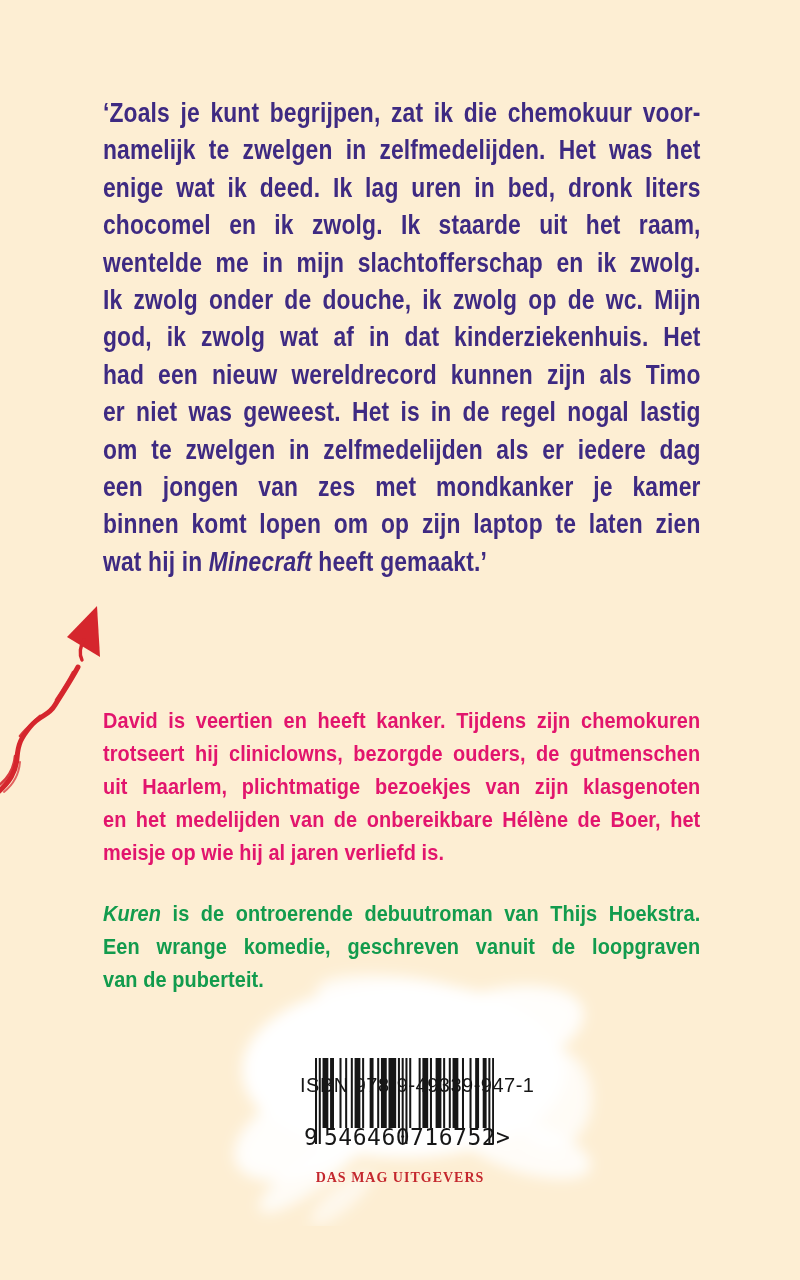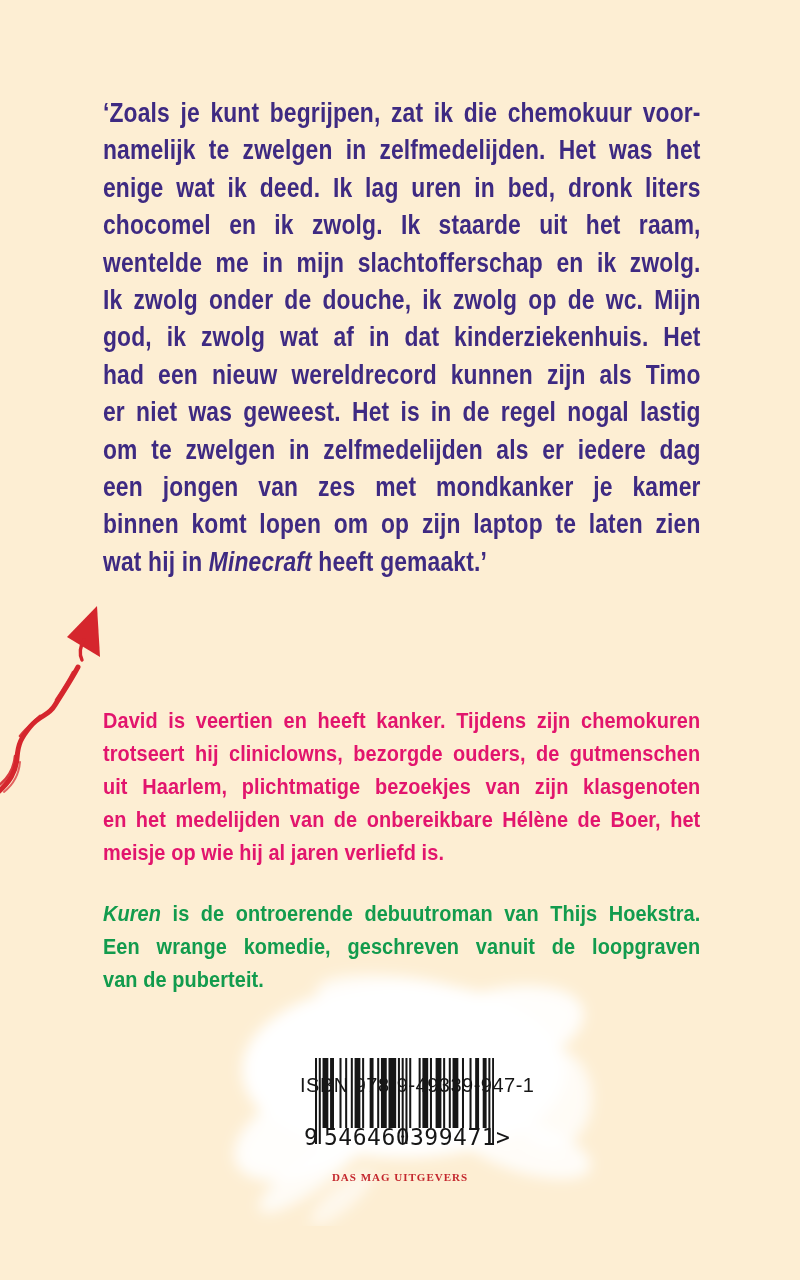--- a/index.html
+++ b/index.html
@@ -44,21 +44,21 @@
   .bars{position:absolute; left:7px; top:22px;}
   .bars rect{fill:var(--ink);}
   .bc-digit{
     position:absolute; top:88px; font-family:"DejaVu Sans Mono",monospace;
     font-size:23px; color:var(--ink); white-space:nowrap; letter-spacing:.5px;
   }
   .bc-d0{left:-4px;} .bc-d1{left:16px;} .bc-d2{left:102px;} .bc-d3{left:188px;}
   
   .publisher{position:absolute; left:290px; top:1171px; width:220px; text-align:center; color:var(--publisher-red);}
   .publisher-name{
-    font-family:"Liberation Serif",serif; font-weight:700; font-size:11px;
+    font-family:"Liberation Serif",serif; font-weight:700; font-size:14px;
     letter-spacing:1px; line-height:13px;text-align:center;
   }
   .publisher-url{
     font-family:"Liberation Serif",serif; font-weight:700; font-size:22px;
     letter-spacing:1px; line-height:23px;
   }
   i{font-style:italic;}
 </style>
 </head>
 <body>
@@ -152,21 +152,21 @@
         <rect x="137.55" y="0" width="5.80" height="70"></rect>
         <rect x="146.97" y="0" width="2.03" height="70"></rect>
         <rect x="154.51" y="0" width="2.03" height="70"></rect>
         <rect x="160.16" y="0" width="3.92" height="70"></rect>
         <rect x="167.69" y="0" width="3.92" height="70"></rect>
         <rect x="173.35" y="0" width="2.03" height="86"></rect>
         <rect x="177.12" y="0" width="2.03" height="86"></rect>
       </svg>
     <span class="bc-digit bc-d0">9</span>
     <span class="bc-digit bc-d1">546460</span>
-    <span class="bc-digit bc-d2">399471</span>
+    <span class="bc-digit bc-d2">716752</span>
     <span class="bc-digit bc-d3">&gt;</span>
   </div>
 
   <div class="publisher">
     <div class="publisher-name">DAS MAG UITGEVERS</div>
   </div>
 
 </div>
 
 </body></html>

